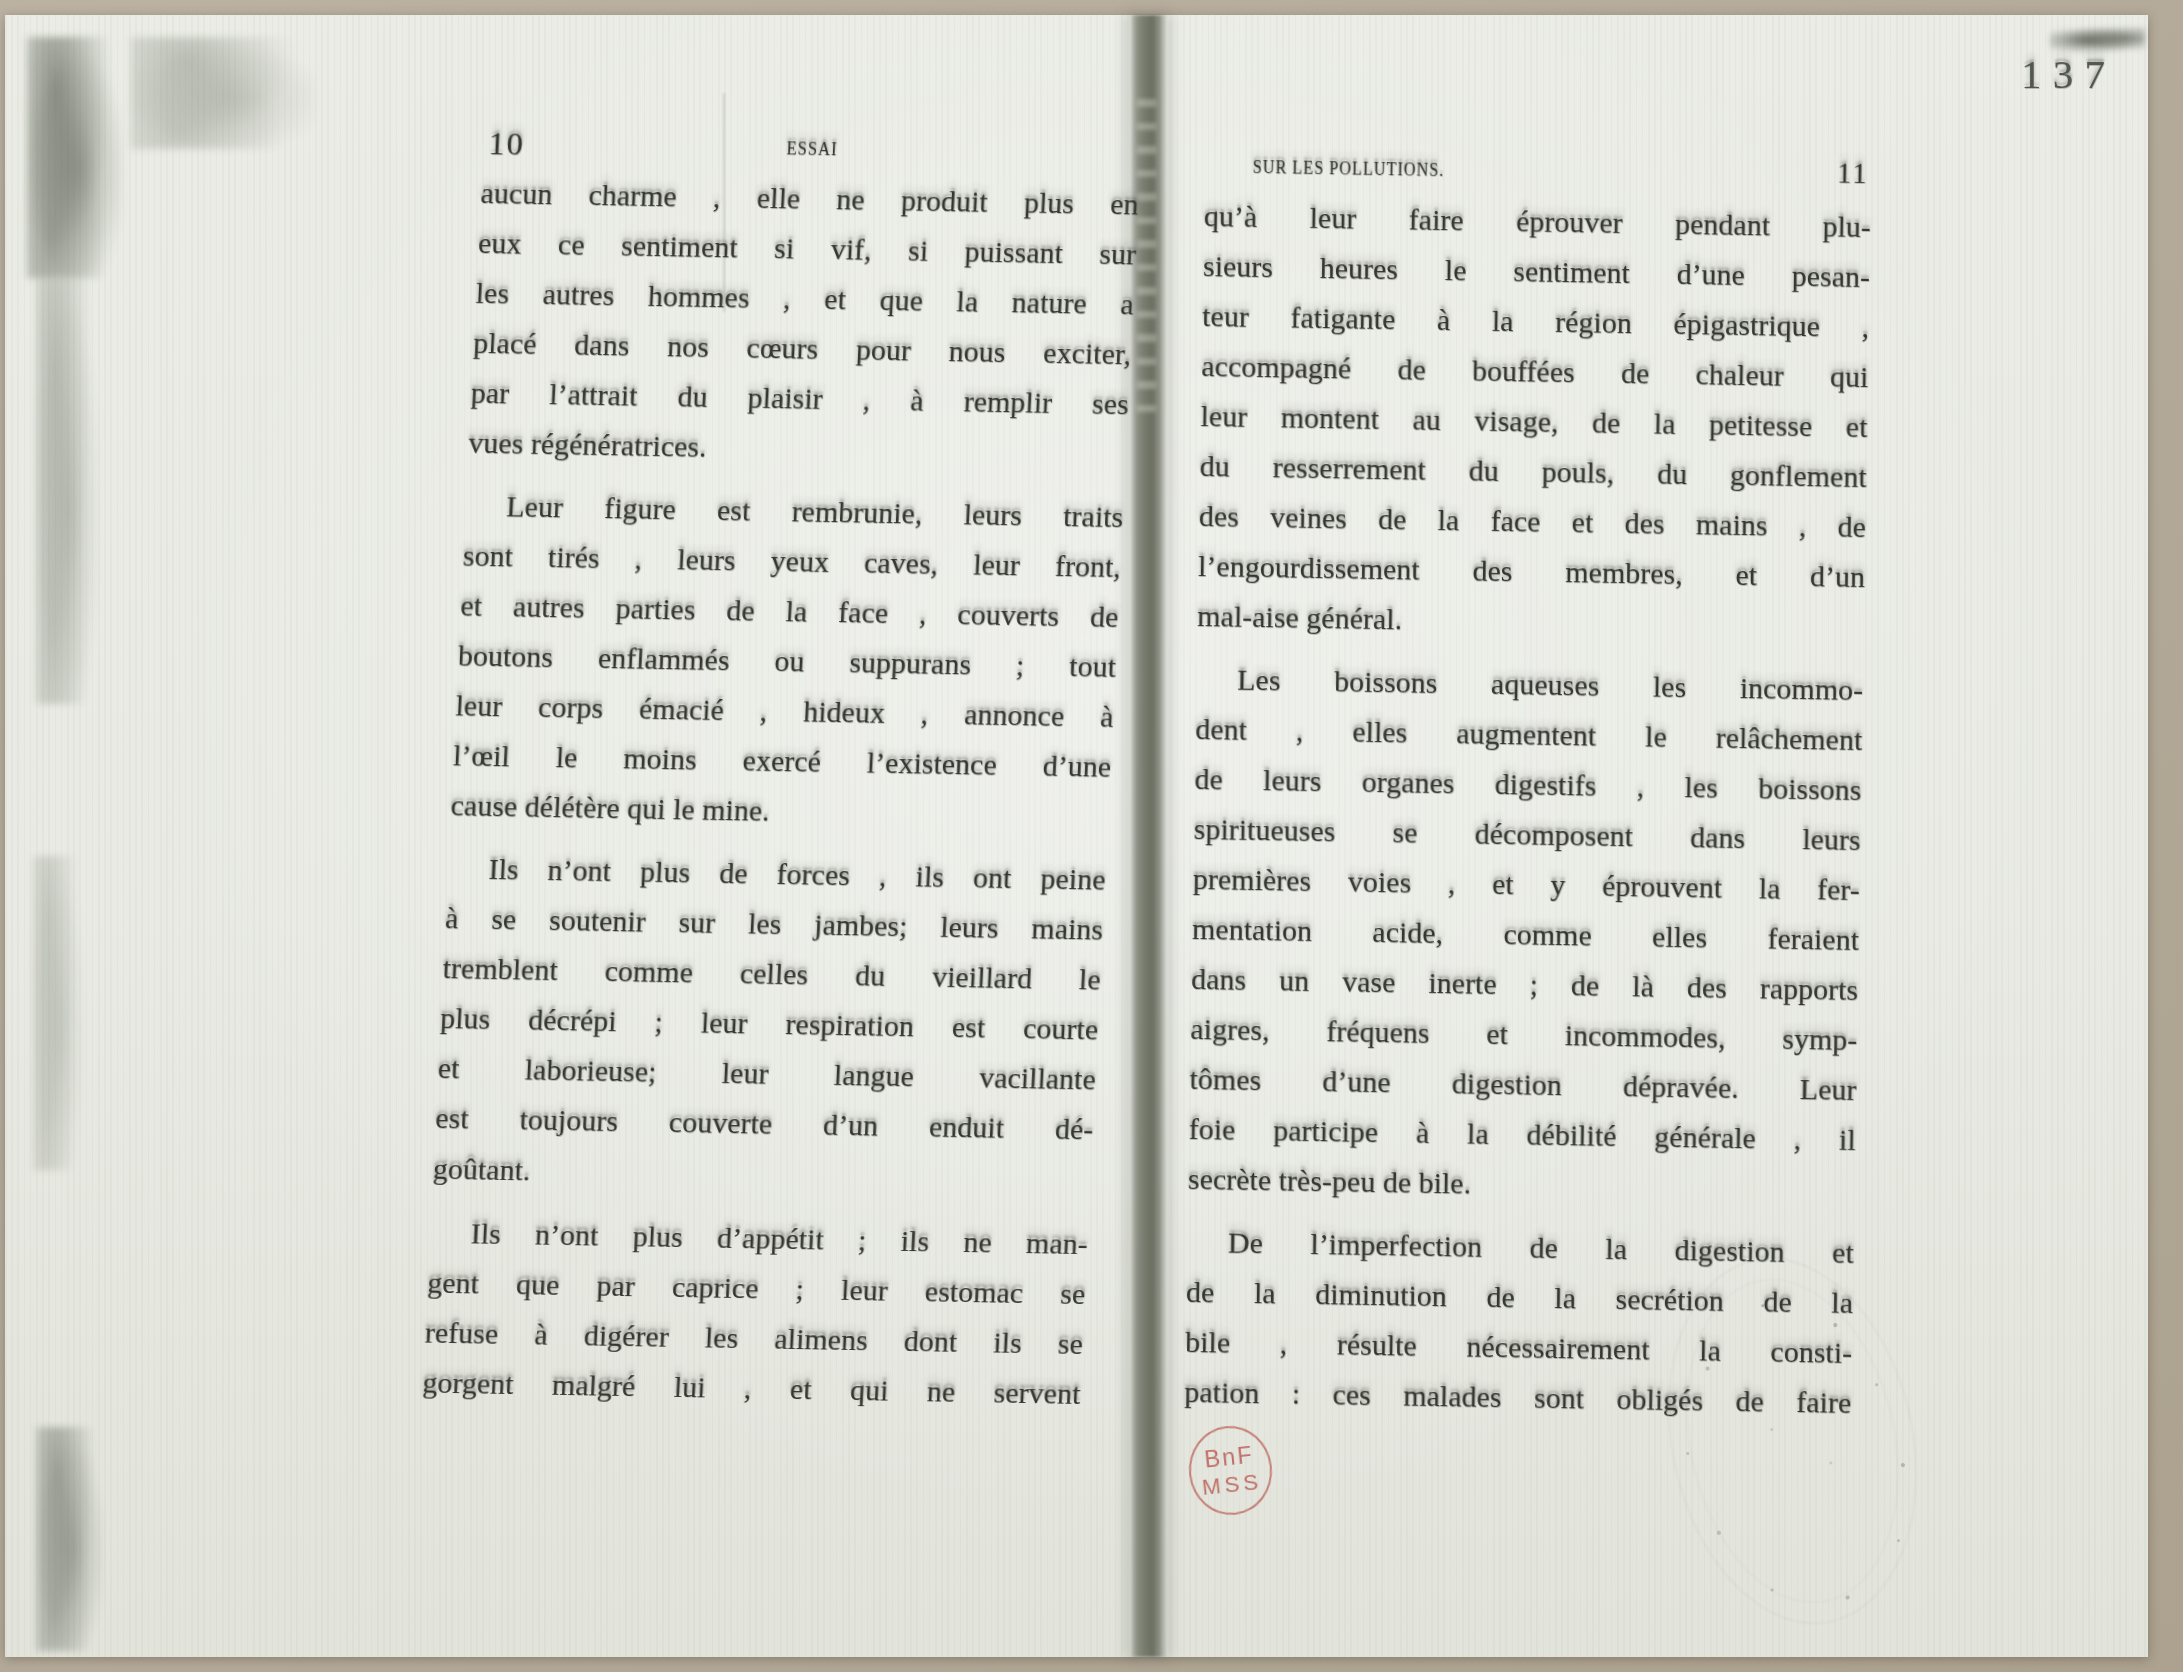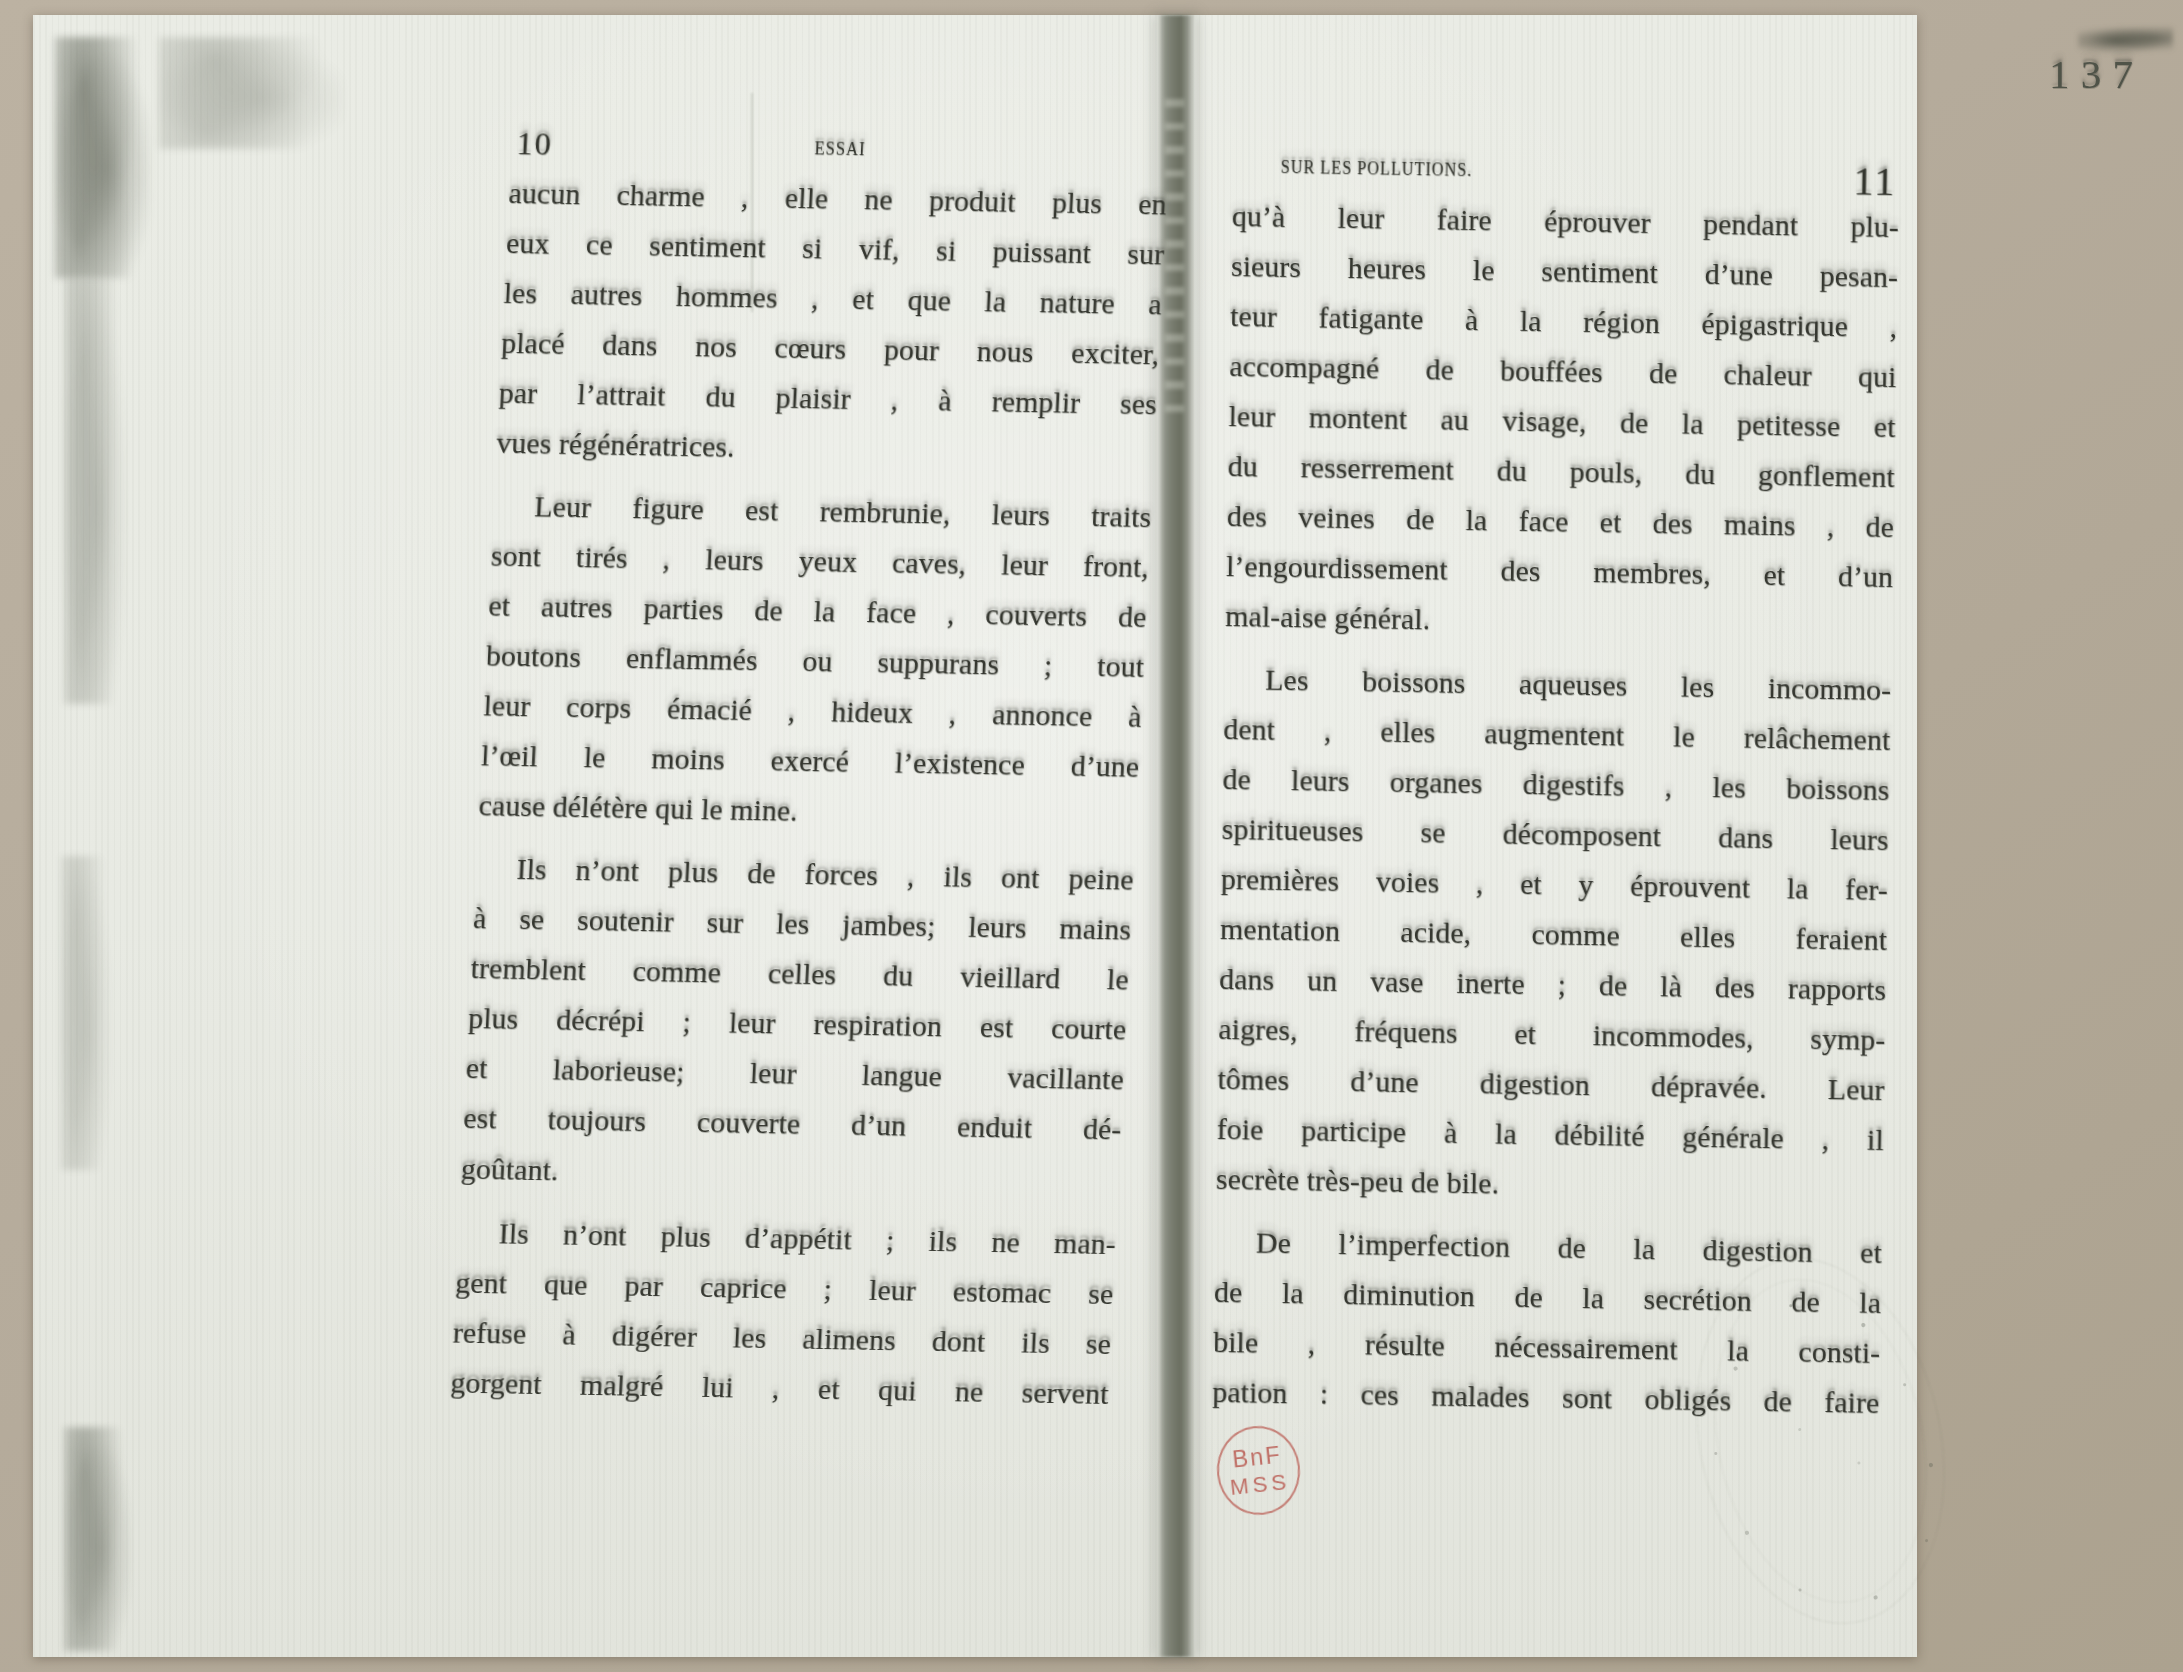--- a/index.html
+++ b/index.html
@@ -9,21 +9,21 @@
     --stamp-red:#bb5f57;
     --gutter:#6d7164;
   }
   html,body{margin:0;padding:0;}
   body{
     width:2183px;height:1673px;overflow:hidden;position:relative;
     background:linear-gradient(145deg,#bcb2a2 0%,var(--mat) 45%,#aca28f 100%);
     font-family:"Liberation Serif","DejaVu Serif",serif;
   }
   .paper{
-    position:absolute;left:33px;top:14.6px;width:1884px;height:1642px;
+    position:absolute;left:5px;top:14.6px;width:2143px;height:1642px;
     background:
       radial-gradient(ellipse at 52% 42%, rgba(255,255,255,0.30), rgba(255,255,255,0) 62%),
       repeating-linear-gradient(90deg, rgba(120,125,110,0.05) 0 1.7px, rgba(0,0,0,0) 1.7px 6.2px),
       linear-gradient(180deg,#eaece5 0%,var(--paper) 55%,#e2e4dc 100%);
     box-shadow:0 2.2px 10px rgba(60,50,35,0.35);
   }
   
   .gutter{
     position:absolute;left:1123px;top:0;width:40px;height:100%;
     background:linear-gradient(90deg,
@@ -43,21 +43,21 @@
   }
 
   
   .page-col{position:absolute;}
   .page-col.left{left:479px;top:110px;width:658px;transform:rotate(1deg) skewX(-1.8deg);transform-origin:0 0;}
   .page-col.right{left:1200px;top:133px;width:667px;transform:rotate(0.95deg);transform-origin:0 0;}
 
   .page-head{position:relative;height:38px;color:var(--ink);}
   .pagenum{position:absolute;font-size:32.5px;letter-spacing:1.7px;}
   .pagenum.tl{left:5.6px;top:0;}
-  .pagenum.tr{right:3.4px;top:-2.2px;font-size:41px;}
+  .pagenum.tr{right:3.4px;top:-2.2px;font-size:29px;}
   .running-title{
     position:absolute;top:7.8px;font-size:18.5px;letter-spacing:1.1px;
     white-space:nowrap;
   }
   .page-col.left .running-title{left:50%;transform:translateX(-50%) scaleX(0.9);}
   .page-col.right .running-title{left:48px;transform:scaleX(0.88);transform-origin:left center;}
 
   .text-block{margin-top:4.5px;color:var(--ink);}
   .para + .para{margin-top:13.4px;}
   .line{

